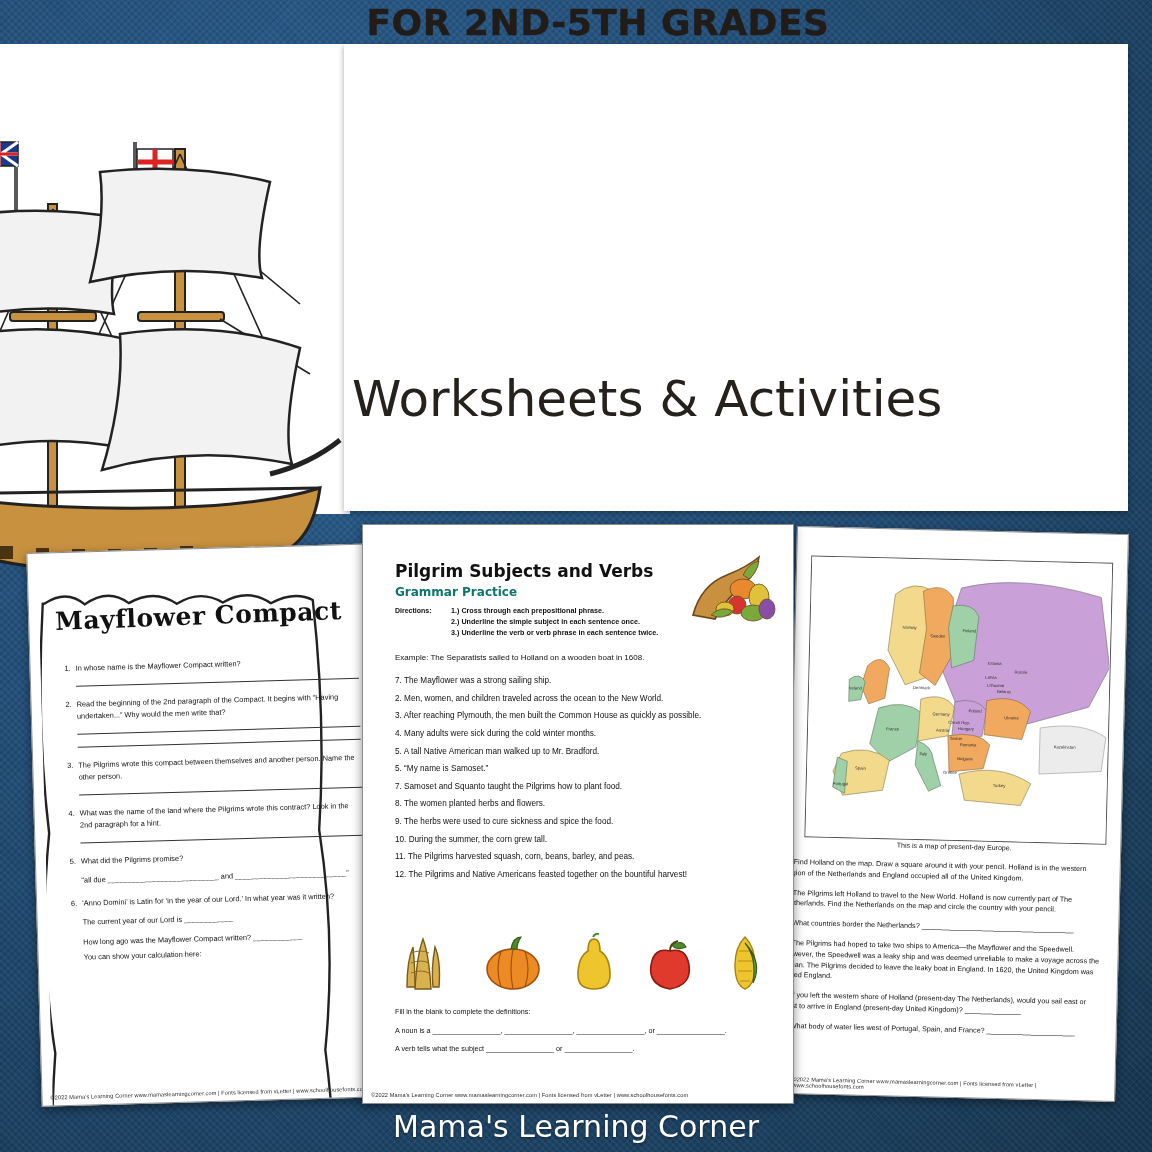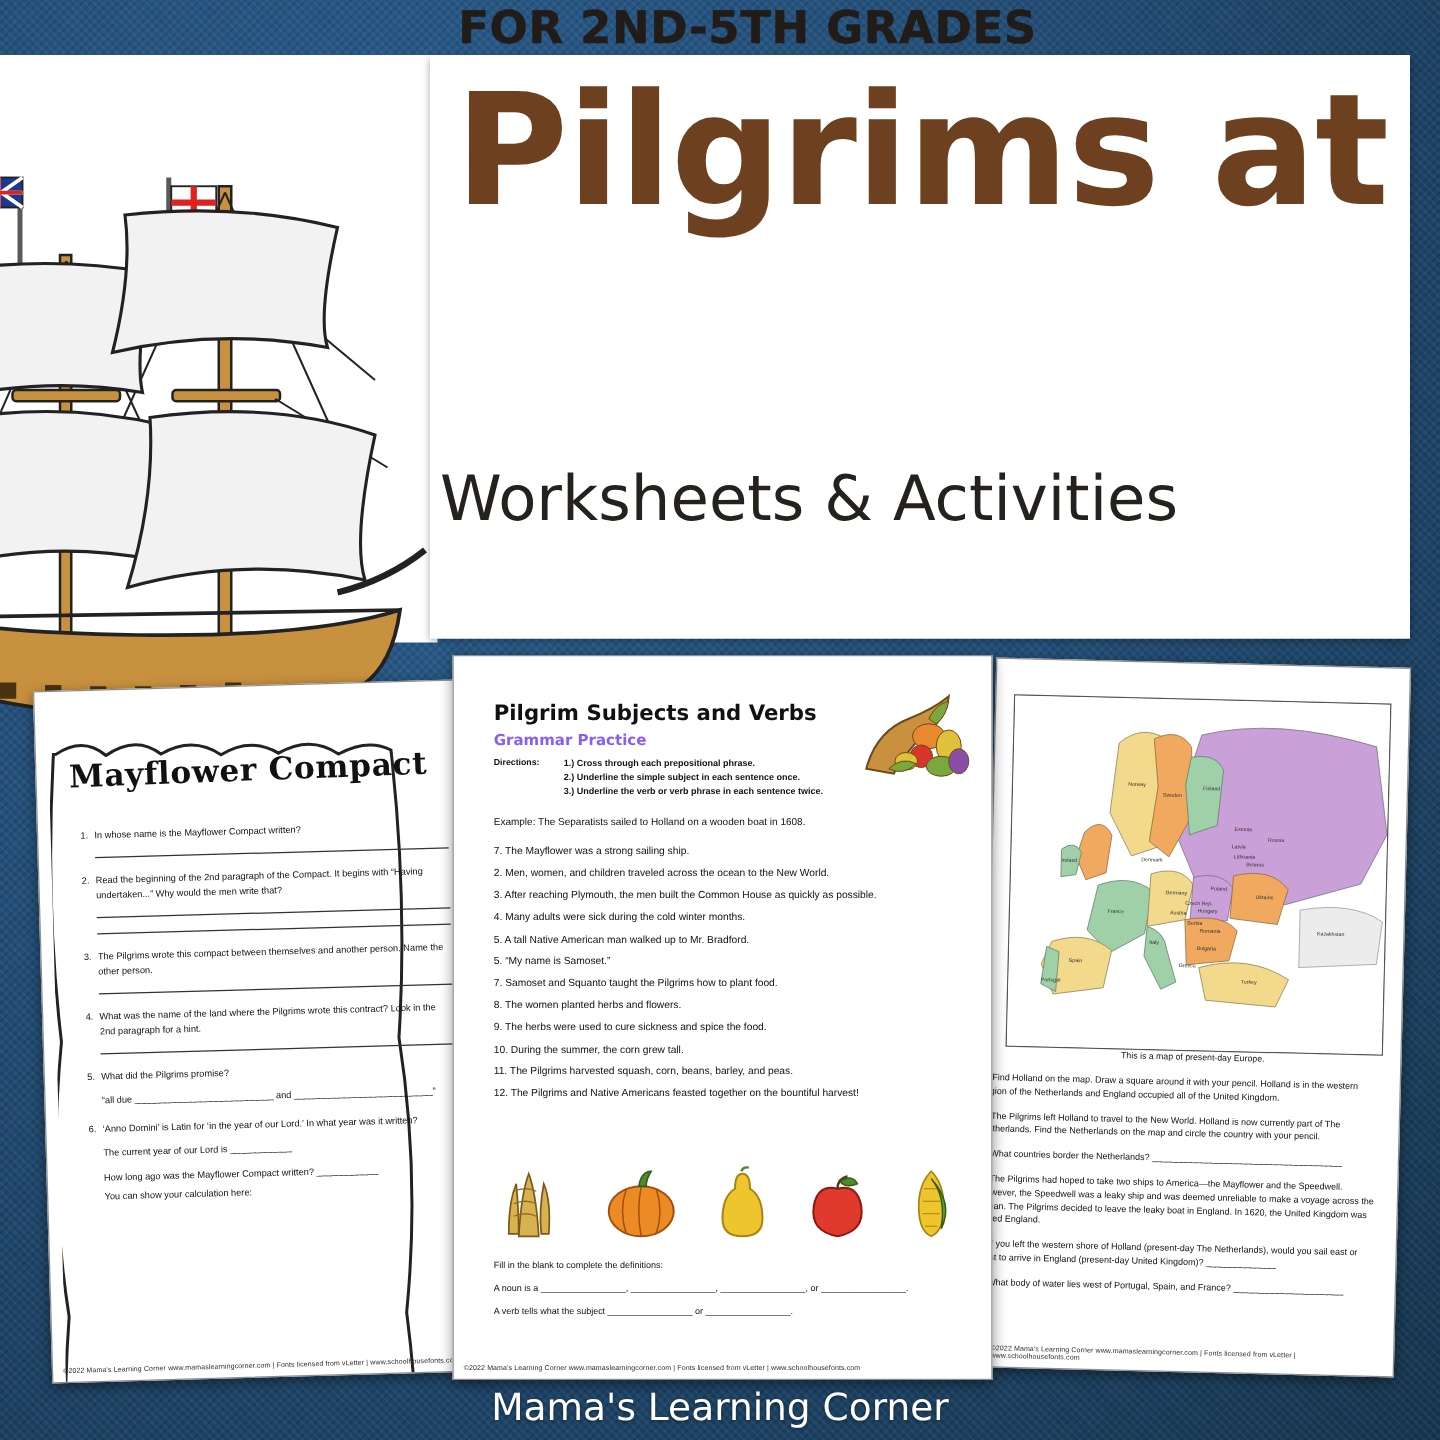--- a/index.html
+++ b/index.html
@@ -109,21 +109,21 @@
 
   
   .c-title{
     position:absolute;left:32px;top:36px;
     font-family:"DejaVu Sans", sans-serif;
     font-size:17px;font-weight:bold;color:#111;
   }
   .c-sub{
     position:absolute;left:32px;top:60px;
     font-family:"DejaVu Sans", sans-serif;
-    font-size:12px;font-weight:bold;color:#8b5cf6;
+    font-size:12px;font-weight:bold;color:#0f766e;
   }
   .c-dirlabel{
     position:absolute;left:32px;top:82px;
     font-size:7px;font-weight:bold;color:#111;
   }
   .c-dirs{
     position:absolute;left:88px;top:80px;width:250px;
     font-size:7.2px;font-weight:bold;line-height:1.55;color:#111;
   }
   .c-example{
@@ -219,21 +219,20 @@
       <rect x="210" y="492" width="13" height="13"></rect>
     </g>
 
     <path d="M300 420 q40 -10 70 -34" stroke="#222" stroke-width="5" fill="none"></path>
   </svg>
 </div>
 
 <div class="title-card"></div>
 <div class="grades">FOR 2ND-5TH GRADES</div>
 <div class="main-title">
-  <span>Pilgrims at</span>
 </div>
 <div class="subtitle">Worksheets &amp; Activities</div>
 
 <div class="page page-left">
   <svg class="scroll-border" viewBox="0 0 324 1040" preserveAspectRatio="none">
     <path d="M6 30 q22 -14 40 2 q24 -16 44 0 q26 -14 48 2 q24 -14 46 0 q26 -14 48 2 q24 -12 42 -2
              q10 120 0 230 q14 110 0 220 q12 120 0 240 q10 130 2 240
              q-24 14 -44 -2 q-24 14 -46 0 q-26 14 -48 -2 q-24 14 -46 0 q-26 14 -48 -2 q-22 12 -38 2
              q-12 -130 -2 -240 q-12 -120 0 -240 q-14 -110 0 -220 q-10 -110 0 -230z" fill="none" stroke="#222" stroke-width="2.4"></path>
   </svg>

